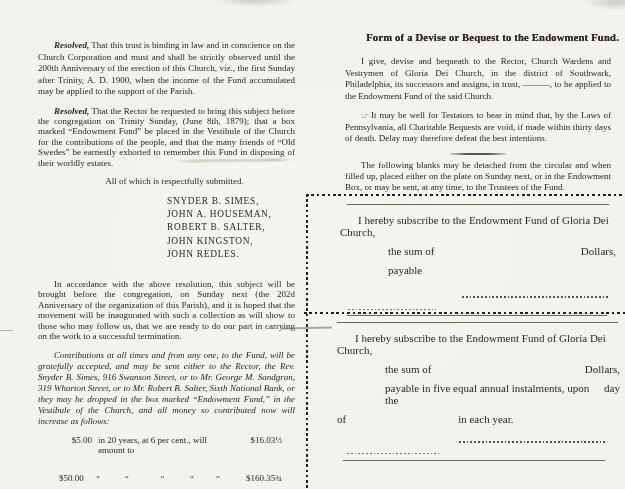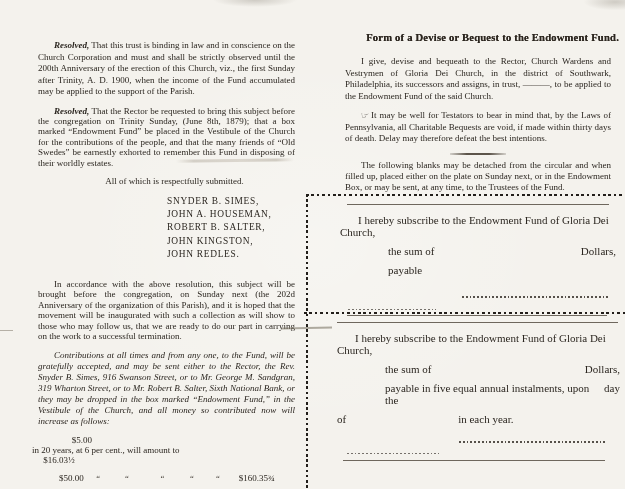--- a/index.html
+++ b/index.html
@@ -24,25 +24,25 @@
   .p2{line-height:10.4px;margin-top:3px;}
   .indent{text-indent:16px;}
   .lead{font-style:italic;font-weight:bold;}
   .submitted{margin-top:5px;line-height:11px;text-align:center;}
   .signatures{margin:8px 0 0 137px;font-size:9.4px;line-height:13.2px;letter-spacing:.7px;}
   .p4{line-height:10.5px;margin-top:18px;}
   .p5{line-height:11px;margin-top:4px;font-style:italic;}
 
   
   .amt-table{margin-top:7px;width:252px;font-size:9px;}
-  .trow{display:flex;align-items:flex-start;margin-top:8px;}
-  .trow:first-child{margin-top:0;flex-direction:column;}
+  .trow{display:flex;align-items:flex-start;margin-top:18px;}
+  .trow:first-child{margin-top:0;}
   .c-amt{width:62px;text-align:right;padding-right:4px;white-space:nowrap;}
   .c-phrase{flex:1;padding-left:2px;}
-  .c-res{width:58px;text-align:center;white-space:nowrap;}
+  .c-res{width:58px;text-align:right;white-space:nowrap;}
   .dit{display:inline-block;text-align:center;font-size:8.5px;color:#3a342d;}
   .d1{width:24px;} .d2{width:42px;} .d3{width:40px;} .d4{width:28px;} .d5{width:32px;}
   .gapfill{flex:1;}
   .row4-amt{width:78px;text-align:center;line-height:10px;font-size:8.7px;}
   .brace{font-size:17px;line-height:18px;transform:scaleY(1.25);display:inline-block;width:10px;color:#3a342d;}
   .at-word{width:16px;padding-top:4px;}
   .r4 .dit{padding-top:4px;}
   .r4 .c-res{padding-top:4px;}
 
   

